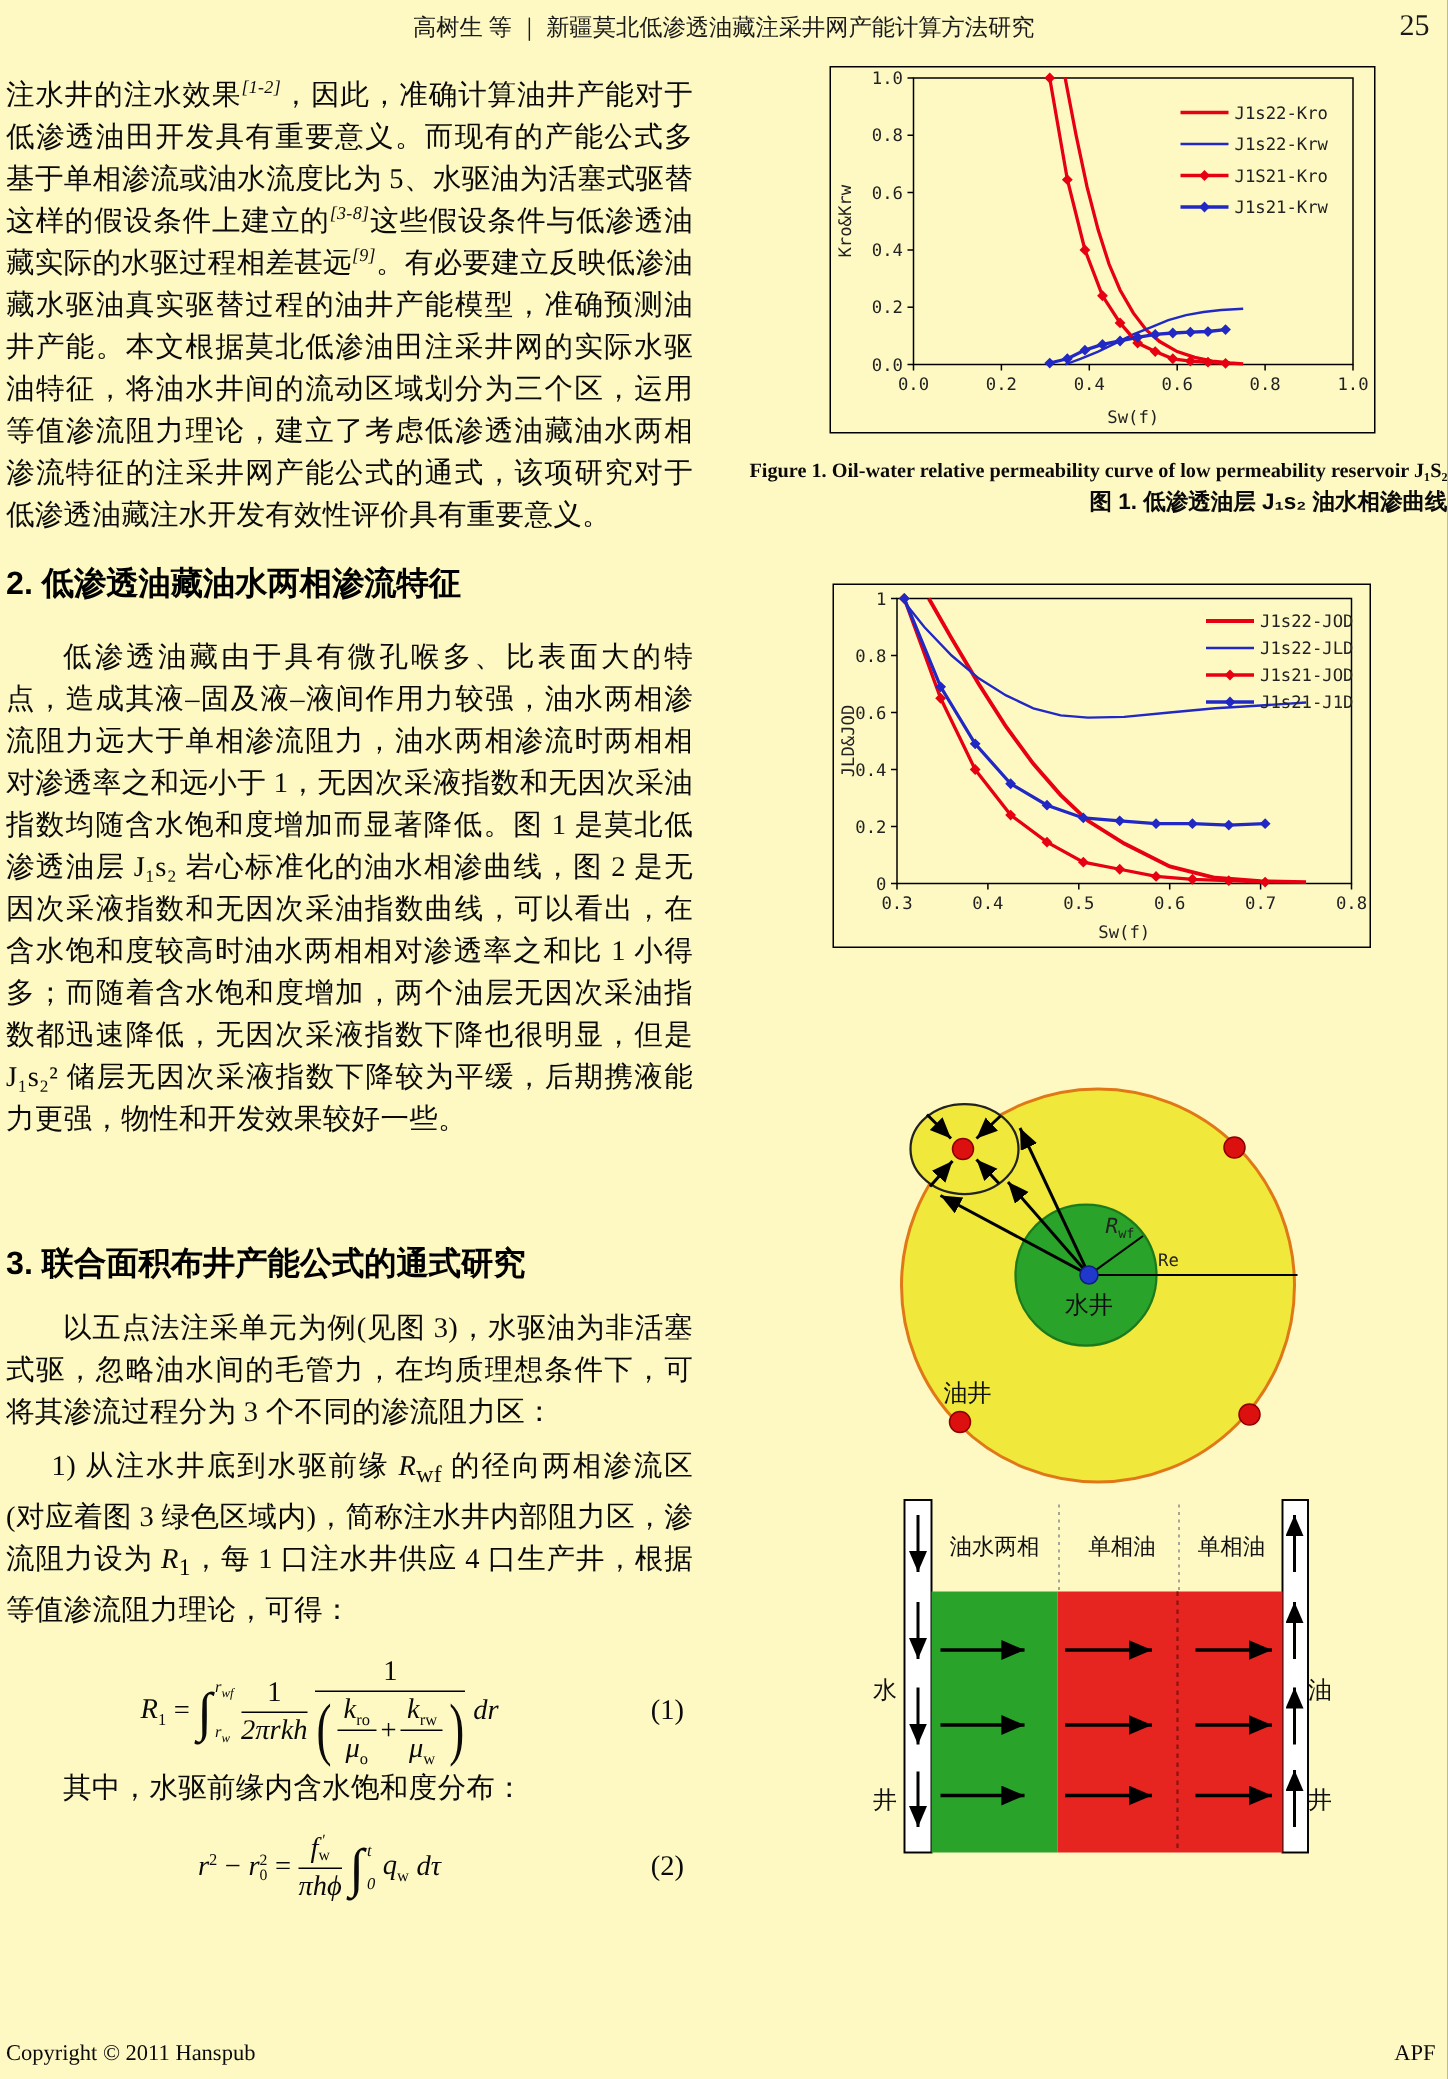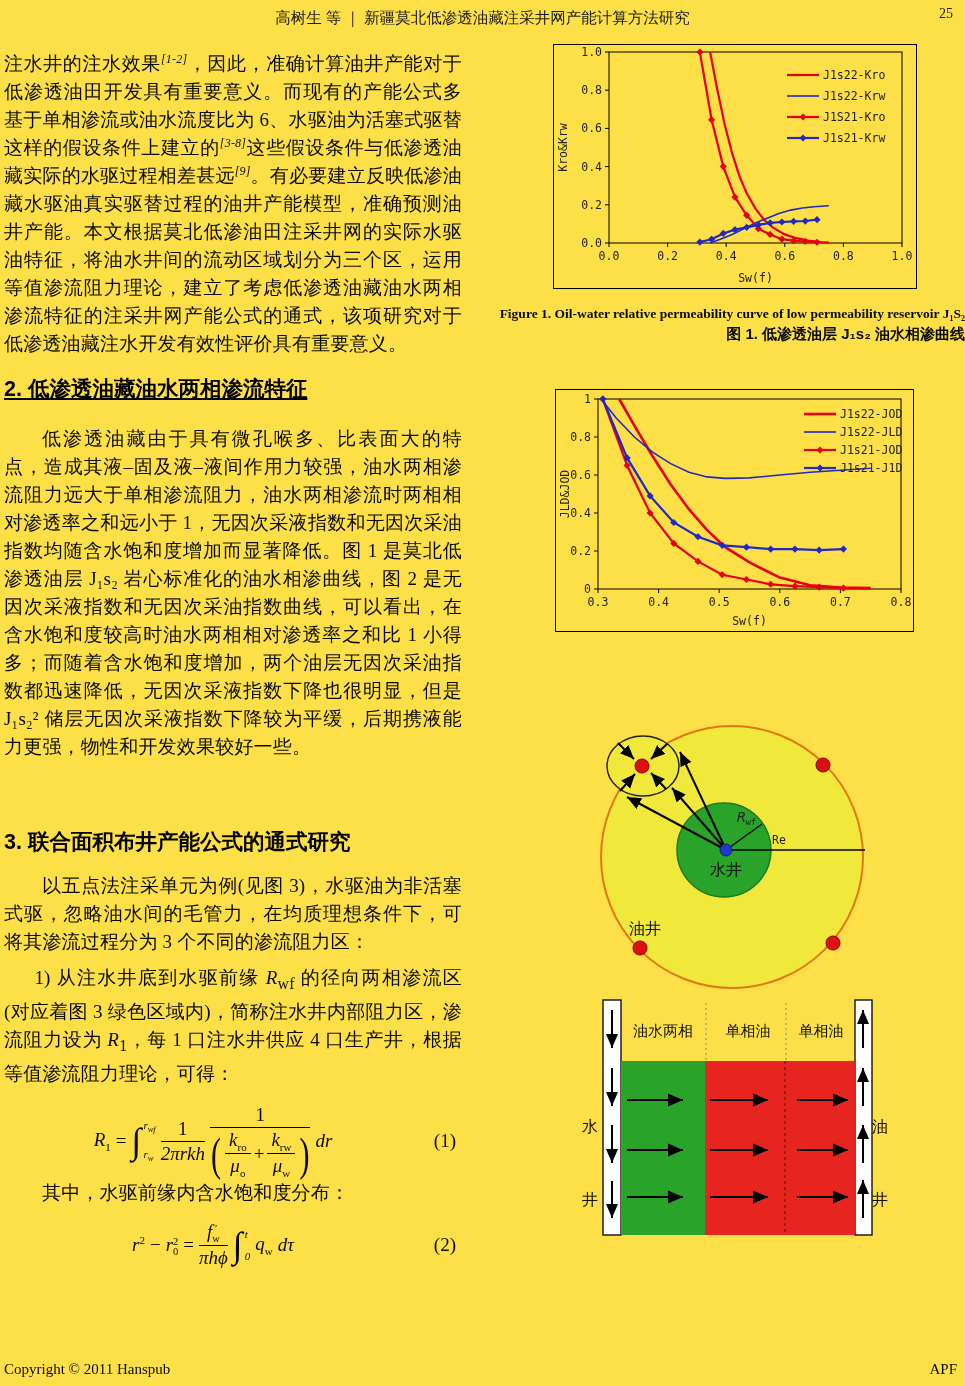--- a/index.html
+++ b/index.html
@@ -1,28 +1,28 @@
 <!DOCTYPE html>
 <html><head>
 <meta charset="utf-8">
 <style>
   html,body{margin:0;padding:0;background:#888;}
-  .page{width:965px;height:1386px;position:relative;background:#fde047;overflow:hidden;
+  .page{width:965px;height:1386px;position:relative;background:#fef9c3;overflow:hidden;
         font-family:"Liberation Serif",serif;color:#0a0a0a;}
   
   .hdr{position:absolute;top:8px;left:0;width:100%;text-align:center;font-size:15.5px;color:#1a1a1a;}
-  .pageno{position:absolute;top:6px;right:12px;font-size:14px;color:#1a1a1a;margin-left:40px;}
+  .pageno{position:absolute;top:6px;right:12px;font-size:20px;color:#1a1a1a;margin-left:40px;}
   
   .col-left{position:absolute;left:4px;top:50px;width:458px;}
   .para{font-size:19px;line-height:28px;text-align:justify;letter-spacing:.2px;margin:0;}
   .para sup{font-size:12px;line-height:0;font-style:italic;}
   .ind2{text-indent:2em;}
   .ind1{text-indent:1.6em;}
   .h-sec{font-family:"Liberation Sans",sans-serif;font-weight:bold;font-size:21.5px;margin:0;color:#000;}
-  .h2m{margin:16px 0 22px 0;text-decoration:underline;}
+  .h2m{margin:16px 0 22px 0;}
   .h3m{margin:66px 0 14px 0;}
   .p3m{margin-top:16px;}
   .p4m{margin-top:8px;}
   .p5m{}
   
   .equation{position:relative;display:flex;align-items:center;justify-content:center;gap:5px;
             font-size:19px;margin-top:16px;min-height:72px;padding-right:40px;}
   .equation i{font-family:"Liberation Serif",serif;}
   .equation sub{font-size:11px;}
   .equation sup{font-size:11px;}
@@ -50,21 +50,21 @@
 </style>
 </head>
 <body>
 
 <div class="page">
 
   <div class="hdr">高树生 等 ｜ 新疆莫北低渗透油藏注采井网产能计算方法研究</div>
   <div class="pageno">25</div>
 
   <div class="col-left">
-    <p class="para"><span>注水井的注水效果</span><sup>[1-2]</sup><span>，因此，准确计算油井产能对于低渗透油田开发具有重要意义。而现有的产能公式多基于单相渗流或油水流度比为 6、水驱油为活塞式驱替这样的假设条件上建立的</span><sup>[3-8]</sup><span>这些假设条件与低渗透油藏实际的水驱过程相差甚远</span><sup>[9]</sup><span>。有必要建立反映低渗油藏水驱油真实驱替过程的油井产能模型，准确预测油井产能。本文根据莫北低渗油田注采井网的实际水驱油特征，将油水井间的流动区域划分为三个区，运用等值渗流阻力理论，建立了考虑低渗透油藏油水两相渗流特征的注采井网产能公式的通式，该项研究对于低渗透油藏注水开发有效性评价具有重要意义。</span></p>
+    <p class="para"><span>注水井的注水效果</span><sup>[1-2]</sup><span>，因此，准确计算油井产能对于低渗透油田开发具有重要意义。而现有的产能公式多基于单相渗流或油水流度比为 5、水驱油为活塞式驱替这样的假设条件上建立的</span><sup>[3-8]</sup><span>这些假设条件与低渗透油藏实际的水驱过程相差甚远</span><sup>[9]</sup><span>。有必要建立反映低渗油藏水驱油真实驱替过程的油井产能模型，准确预测油井产能。本文根据莫北低渗油田注采井网的实际水驱油特征，将油水井间的流动区域划分为三个区，运用等值渗流阻力理论，建立了考虑低渗透油藏油水两相渗流特征的注采井网产能公式的通式，该项研究对于低渗透油藏注水开发有效性评价具有重要意义。</span></p>
 
     <h2 class="h-sec h2m">2. 低渗透油藏油水两相渗流特征</h2>
 
     <p class="para ind2">低渗透油藏由于具有微孔喉多、比表面大的特点，造成其液–固及液–液间作用力较强，油水两相渗流阻力远大于单相渗流阻力，油水两相渗流时两相相对渗透率之和远小于 1，无因次采液指数和无因次采油指数均随含水饱和度增加而显著降低。图 1 是莫北低渗透油层 J₁s₂ 岩心标准化的油水相渗曲线，图 2 是无因次采液指数和无因次采油指数曲线，可以看出，在含水饱和度较高时油水两相相对渗透率之和比 1 小得多；而随着含水饱和度增加，两个油层无因次采油指数都迅速降低，无因次采液指数下降也很明显，但是 J₁s₂² 储层无因次采液指数下降较为平缓，后期携液能力更强，物性和开发效果较好一些。</p>
 
     <h2 class="h-sec h3m">3. 联合面积布井产能公式的通式研究</h2>
 
     <p class="para ind2 p3m">以五点法注采单元为例(见图 3)，水驱油为非活塞式驱，忽略油水间的毛管力，在均质理想条件下，可将其渗流过程分为 3 个不同的渗流阻力区：</p>
 
     <p class="para ind1 p4m"><span>1) 从注水井底到水驱前缘 </span><i>R</i><sub>wf</sub><span> 的径向两相渗流区(对应着图 3 绿色区域内)，简称注水井内部阻力区，渗流阻力设为 </span><i>R</i><sub>1</sub><span>，每 1 口注水井供应 4 口生产井，根据等值渗流阻力理论，可得：</span></p>

